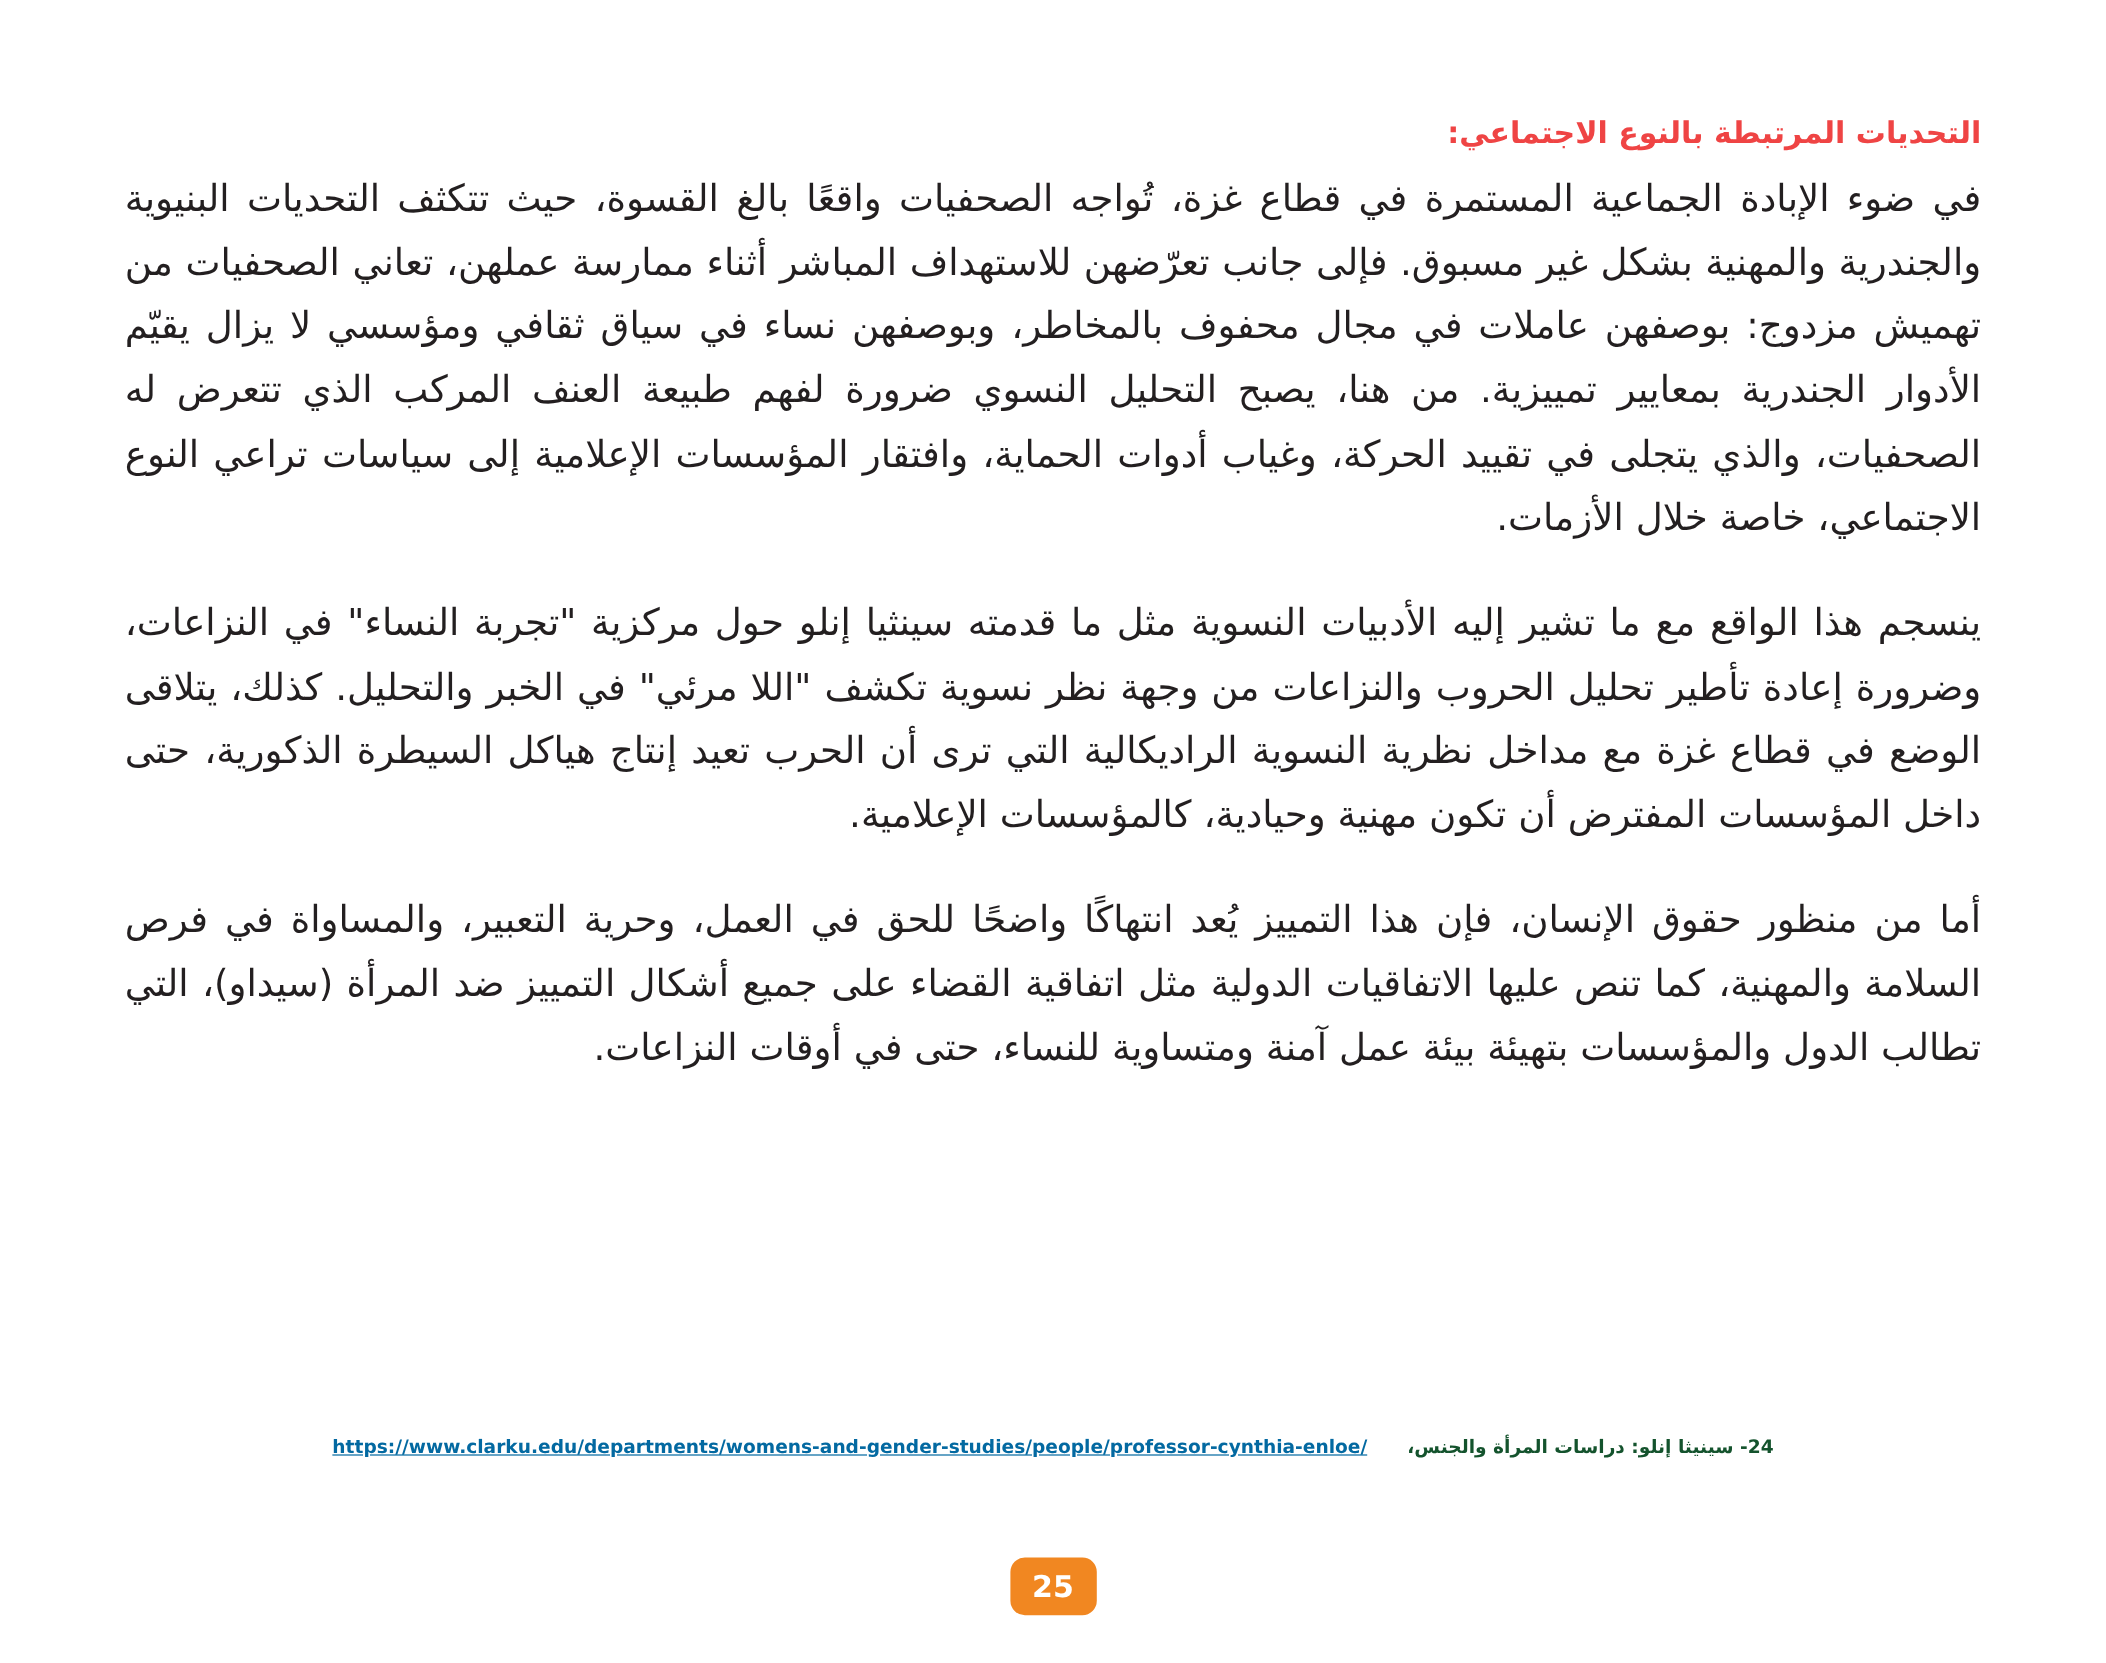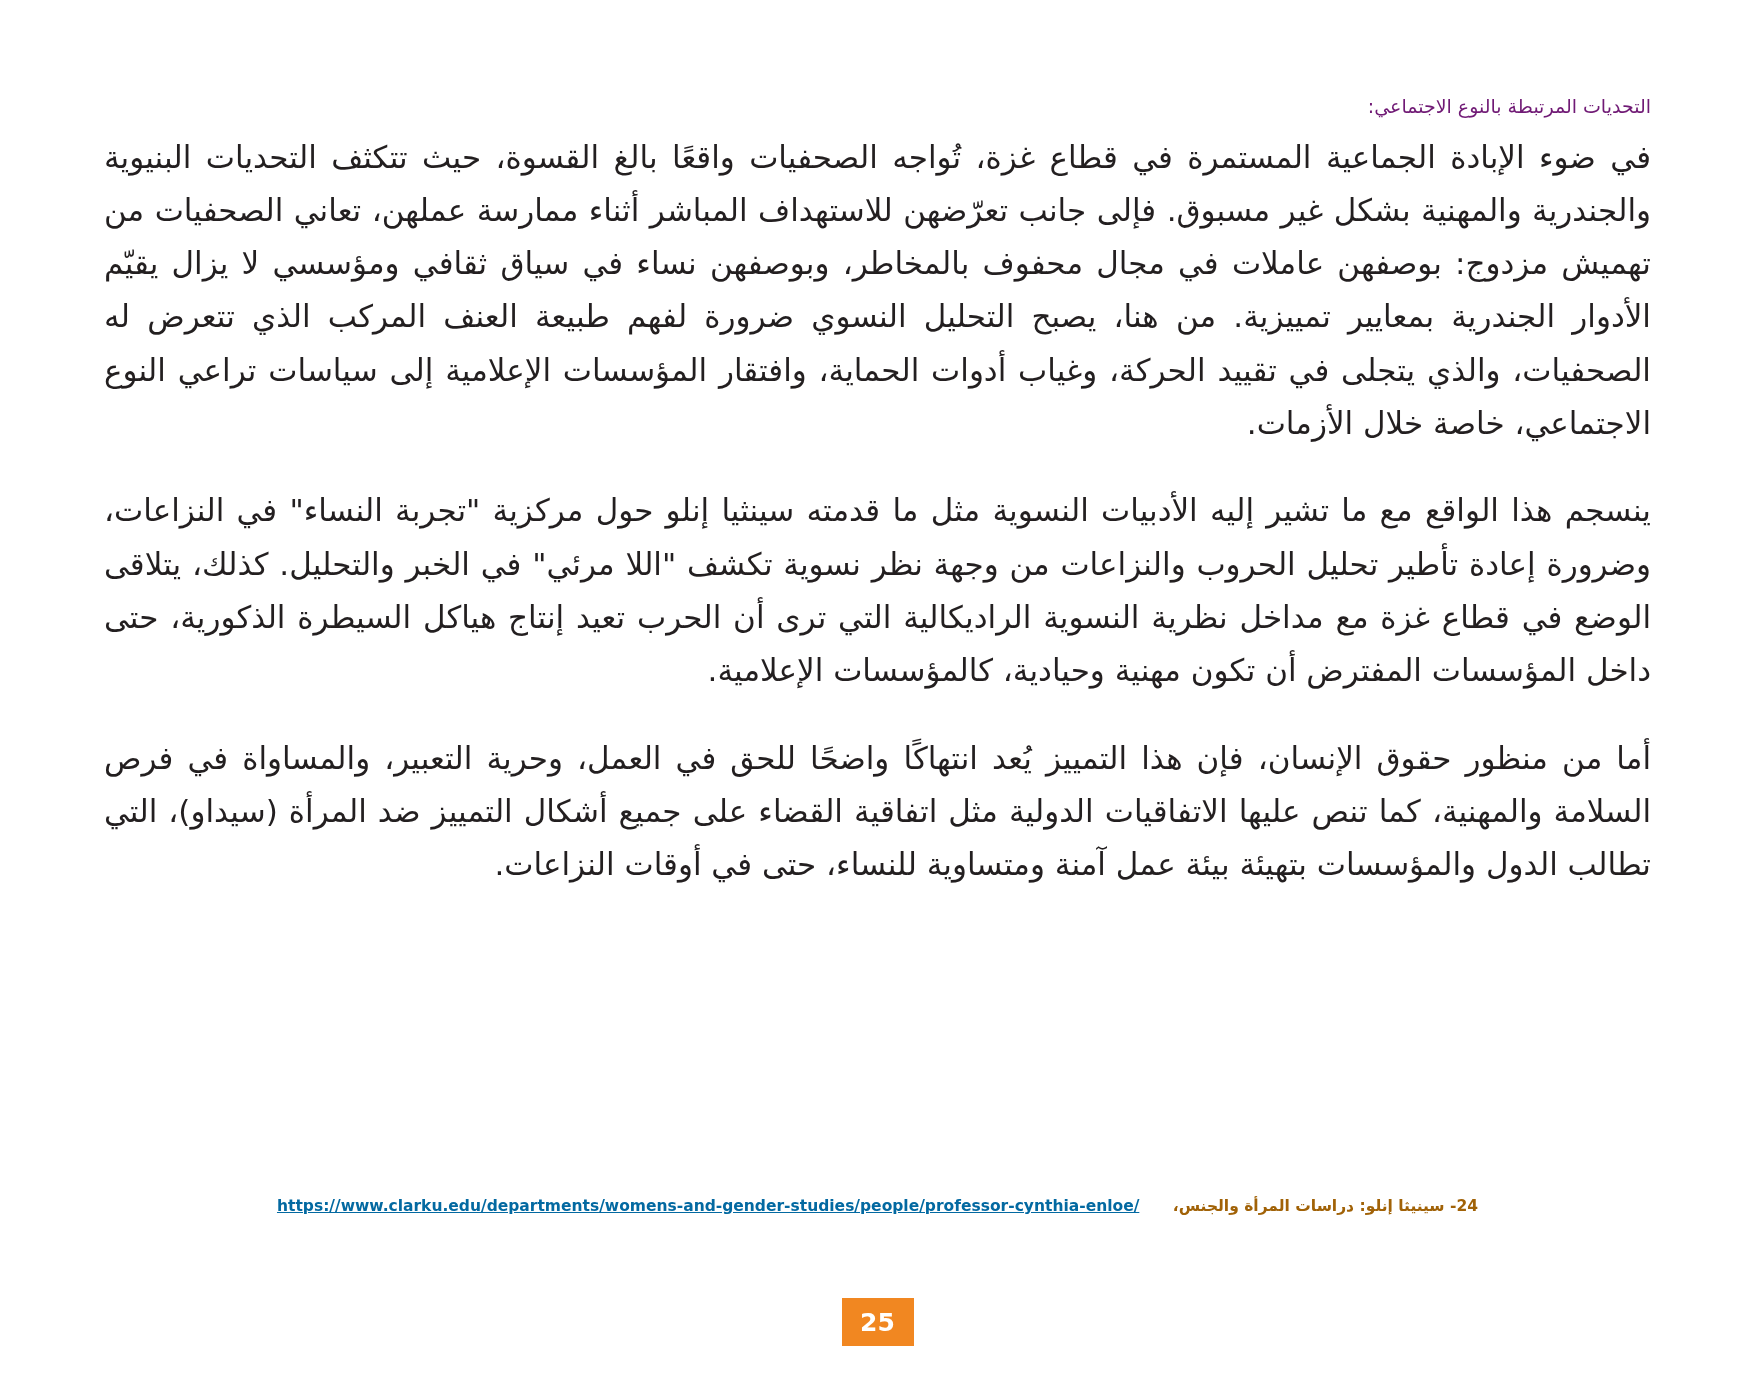--- a/index.html
+++ b/index.html
@@ -20,26 +20,26 @@
     inset: 0;
     box-sizing: border-box;
     padding: 92px 104px 0 104px;
   }
   .content {
     direction: rtl;
     text-align: justify;
     text-align-last: right;
   }
   .section-heading {
-    font-size: 19px;
-    font-weight: normal;
+    font-size: 25px;
+    font-weight: bold;
     line-height: 1.5;
     text-align: right;
     margin: 0 0 10px 0;
-    color: #701a75;
+    color: #ef4444;
   }
   p.body-par {
     font-size: 31px;
     line-height: 1.72;
     margin: 0 0 34px 0;
     text-align: justify;
     text-align-last: right;
     color: #231f20;
     letter-spacing: 0px;
   }
@@ -52,21 +52,21 @@
     right: 104px;
     bottom: 168px;
     direction: rtl;
     text-align: center;
     font-size: 15.5px;
     font-weight: bold;
     color: #f18721;
     line-height: 1.5;
   }
   .footnote-area .fn-text {
-    color: #a16207;
+    color: #14532d;
     margin-left: 28px;
   }
   .footnote-area .fn-url {
     color: #0369a1;
     text-decoration: underline;
     direction: ltr;
     unicode-bidi: embed;
   }
   .page-number {
     position: absolute;
@@ -76,20 +76,21 @@
     width: 72px;
     height: 48px;
     background: #f18721;
     color: #ffffff;
     font-size: 25px;
     font-weight: bold;
     display: flex;
     align-items: center;
     justify-content: center;
     direction: ltr;
+    border-radius: 12px;
   }
 </style>
 </head>
 <body>
 
 <div class="page">
 
   <div class="content">
 
     <h2 class="section-heading">التحديات المرتبطة بالنوع الاجتماعي:</h2>

